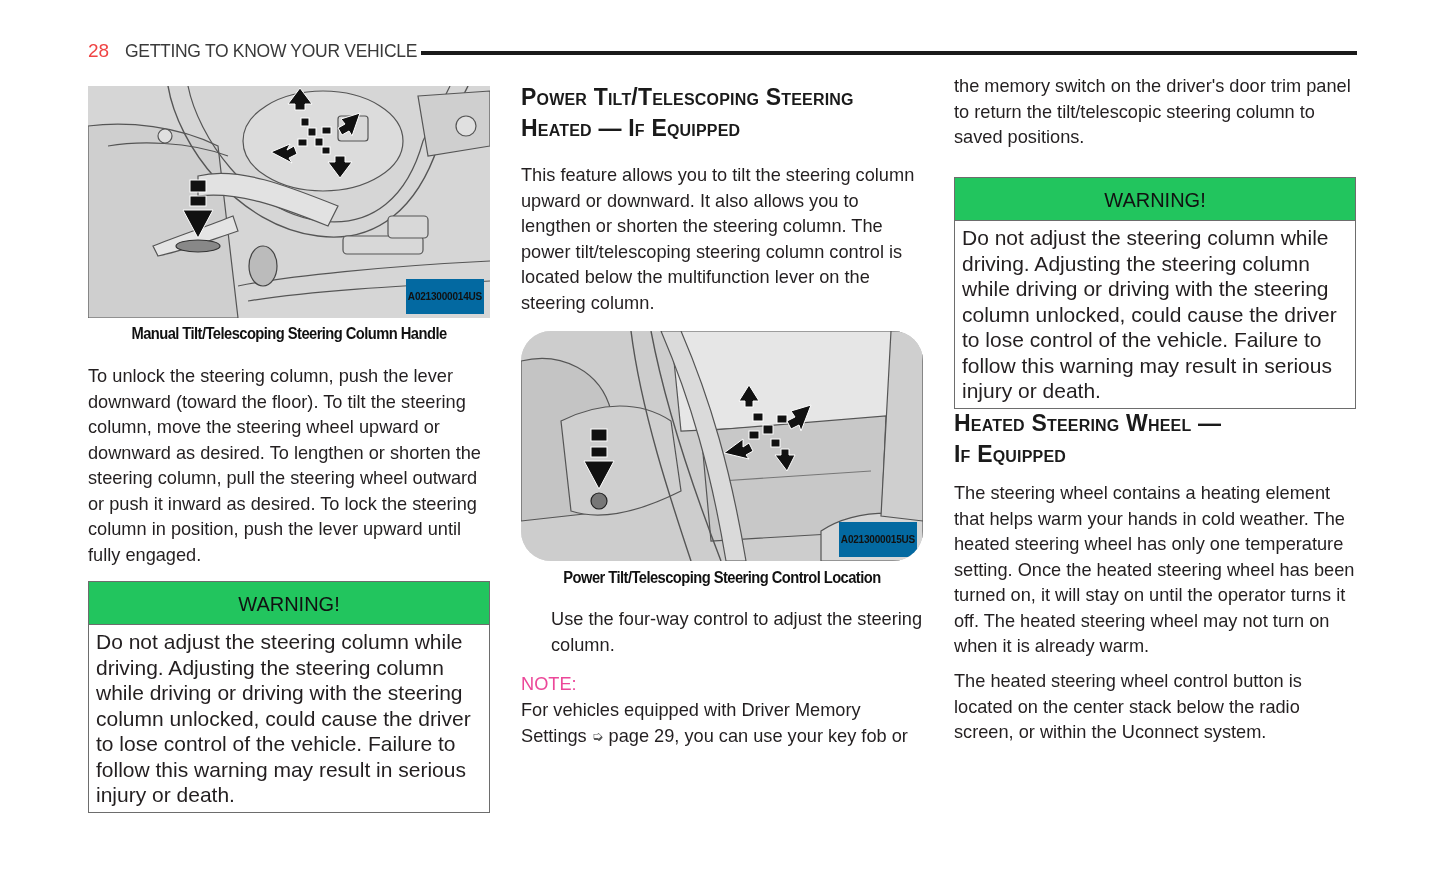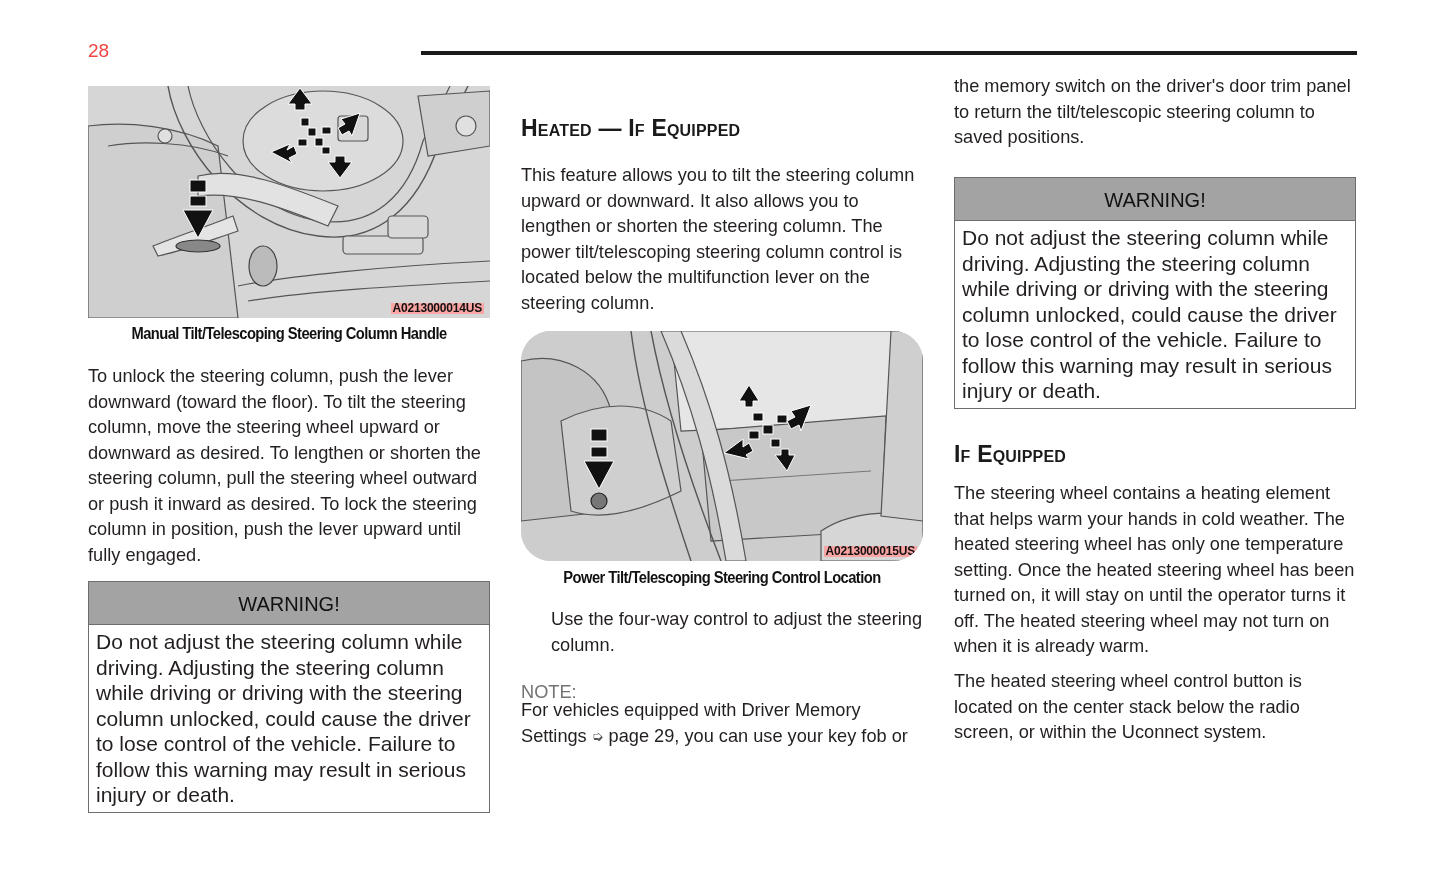--- a/index.html
+++ b/index.html
@@ -60,26 +60,26 @@
       width: 402px;
       height: 232px;
       background: #d4d4d4;
       overflow: hidden;
     }
     .figure svg { display: block; }
     .fig-code {
       position: absolute;
       right: 6px;
       bottom: 4px;
-      background: #fca5a5;
+      background: #0369a1;
       color: #111;
       font-family: "Liberation Sans", sans-serif;
       font-weight: bold;
-      font-size: 12px;
-      padding: 0 2px;
+      font-size: 10px;
+      padding: 12px 2px;
       letter-spacing: -0.2px;
       line-height: 11px;
     }
     .caption {
       position: absolute;
       width: 402px;
       text-align: center;
       font-family: "Liberation Sans", sans-serif;
       font-weight: bold;
       font-size: 16px;
@@ -108,51 +108,51 @@
       color: #1a1a1a;
       font-variant: small-caps;
     }
     .warning {
       position: absolute;
       width: 400px;
       border: 1px solid #6d6d6d;
       background: #ffffff;
     }
     .warning-head {
-      background: #a3a3a3;
+      background: #22c55e;
       border-bottom: 1px solid #6d6d6d;
       height: 42px;
       line-height: 44px;
       text-align: center;
       font-size: 20px;
       color: #111;
     }
     .warning-body {
       padding: 4px 7px 4px 7px;
       font-size: 21px;
       line-height: 25.5px;
       color: #231f20;
     }
     .note-label {
       position: absolute;
       font-size: 18.2px;
-      color: #737373;
-      margin-top: 8px;
+      color: #ec4899;
     }
     .arrow-ref {
       font-size: 14px;
       color: #555;
       vertical-align: 1px;
     }
   </style>
 </head>
 <body>
 
 <div class="header">
   <span class="page-num">28</span>
+  <span class="chapter">GETTING TO KNOW YOUR VEHICLE</span>
   <div class="header-rule"></div>
 </div>
 
 <div class="col col1">
   <div class="figure" style="top:86px;">
     <svg width="402" height="232" viewBox="0 0 402 232">
       <rect x="0" y="0" width="402" height="232" fill="#d6d6d6"></rect>
 
       <path d="M0,40 C40,35 90,40 130,60 L150,232 L0,232 Z" fill="#cfcfcf" stroke="#555" stroke-width="1.2"></path>
       <path d="M20,60 C50,55 100,55 140,70" fill="none" stroke="#555" stroke-width="1.2"></path>
@@ -205,21 +205,21 @@
   <p class="body-text" style="top:364px;">To unlock the steering column, push the lever downward (toward the floor). To tilt the steering column, move the steering wheel upward or downward as desired. To lengthen or shorten the steering column, pull the steering wheel outward or push it inward as desired. To lock the steering column in position, push the lever upward until fully engaged.</p>
 
   <div class="warning" style="top:581px;">
     <div class="warning-head">WARNING!</div>
     <div class="warning-body">Do not adjust the steering column while driving. Adjusting the steering column while driving or driving with the steering column unlocked, could cause the driver to lose control of the vehicle. Failure to follow this warning may result in serious injury or death.</div>
   </div>
 </div>
 
 <div class="col col2">
   <h2 class="heading" style="top:82px;">
-    <br>
+    <span>Power Tilt/Telescoping Steering</span><br>
     <span>Heated — If Equipped</span>
   </h2>
 
   <p class="body-text" style="top:155px;margin-top:8px;">This feature allows you to tilt the steering column upward or downward. It also allows you to lengthen or shorten the steering column. The power tilt/telescoping steering column control is located below the multifunction lever on the steering column.</p>
 
   <div class="figure" style="top:331px; height:230px;border-radius:30px;">
     <svg width="402" height="230" viewBox="0 0 402 230">
       <rect x="0" y="0" width="402" height="230" fill="#cdcdcd"></rect>
 
       <path d="M150,0 L380,0 L370,90 L160,100 Z" fill="#e6e6e6" stroke="#555" stroke-width="1.2"></path>
@@ -274,19 +274,19 @@
 
 <div class="col col3">
   <p class="body-text" style="top:74px;">the memory switch on the driver's door trim panel to return the tilt/telescopic steering column to saved positions.</p>
 
   <div class="warning" style="top:177px;">
     <div class="warning-head">WARNING!</div>
     <div class="warning-body">Do not adjust the steering column while driving. Adjusting the steering column while driving or driving with the steering column unlocked, could cause the driver to lose control of the vehicle. Failure to follow this warning may result in serious injury or death.</div>
   </div>
 
   <h2 class="heading" style="top:408px;">
-    <br>
+    <span>Heated Steering Wheel —</span><br>
     <span>If Equipped</span>
   </h2>
 
   <p class="body-text" style="top:481px;">The steering wheel contains a heating element that helps warm your hands in cold weather. The heated steering wheel has only one temperature setting. Once the heated steering wheel has been turned on, it will stay on until the operator turns it off. The heated steering wheel may not turn on when it is already warm.</p>
   <p class="body-text" style="top:669px;">The heated steering wheel control button is located on the center stack below the radio screen, or within the Uconnect system.</p>
 </div>
 
 </body></html>

